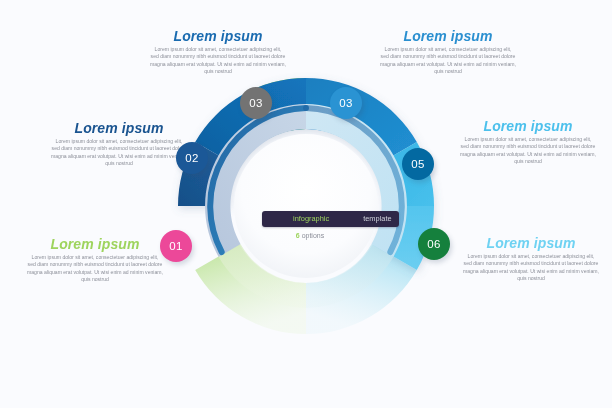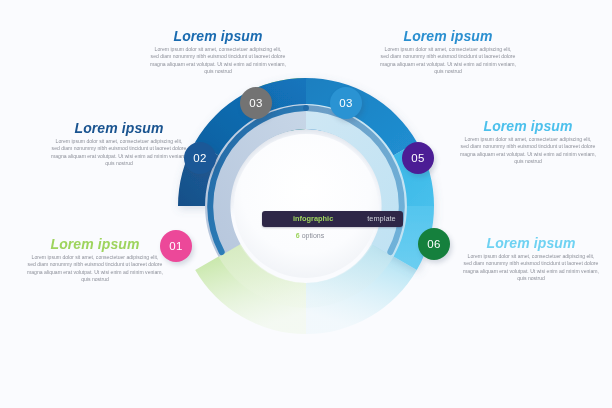--- a/index.html
+++ b/index.html
@@ -57,21 +57,21 @@
   }
   .pill {
     display: inline-block;
     background: #2e2747;
     border-radius: 3px;
     padding: 3px 7px 4px 7px;
     font-size: 7.4px;
     white-space: nowrap;
     box-shadow: 0 1px 2px rgba(40,35,65,.25);
   }
-  .pill .b1 { color: #9ed45e; font-weight: bold; padding-left: 24px; }
+  .pill .b1 { color: #9ed45e; font-weight: normal; padding-left: 24px; }
   .pill .b2 { color: #cfd2da; padding-left: 32px; }
   .opts {
     margin-top: 5px;
     font-size: 7px;
     color: #8c8f99;
     white-space: nowrap;
   }
   .opts .n { color: #9ed45e; font-weight: bold; }
 
   
@@ -191,30 +191,30 @@
 
     <path d="M 221.7 252 A 98 98 0 0 1 306 108" fill="none" stroke="url(#gArcDk)" stroke-width="6" stroke-linecap="round" opacity=".95"></path>
     <path d="M 306 108 A 98 98 0 0 1 390.3 252" fill="none" stroke="url(#gArcDk)" stroke-width="6" stroke-linecap="round" opacity=".55"></path>
 
     <circle cx="306" cy="206" r="72" fill="url(#innerCircleGrad)"></circle>
   </svg>
 
   <div class="bub" style="left: 160px; top: 230px; background: #ec4899;">
     <span>01</span>
   </div>
-  <div class="bub" style="left: 184px; top: 142px; background: rgb(27, 88, 151);">
+  <div class="bub" style="left: 176px; top: 142px; background: rgb(27, 88, 151);">
     <span>02</span>
   </div>
   <div class="bub" style="left: 240px; top: 87px; background: #737373;">
     <span>03</span>
   </div>
   <div class="bub" style="left: 330px; top: 87px; background: rgb(42, 147, 211);">
     <span>03</span>
   </div>
-  <div class="bub" style="left: 402px; top: 142px; background: #4c1d95;">
+  <div class="bub" style="left: 402px; top: 148px; background: #0369a1;">
     <span>05</span>
   </div>
   <div class="bub" style="left: 418px; top: 228px; background: #15803d;">
     <span>06</span>
   </div>
 
   <div class="center-label">
     <div class="pill">
       <span class="b1">infographic</span><span class="b2"> template</span>
     </div>

